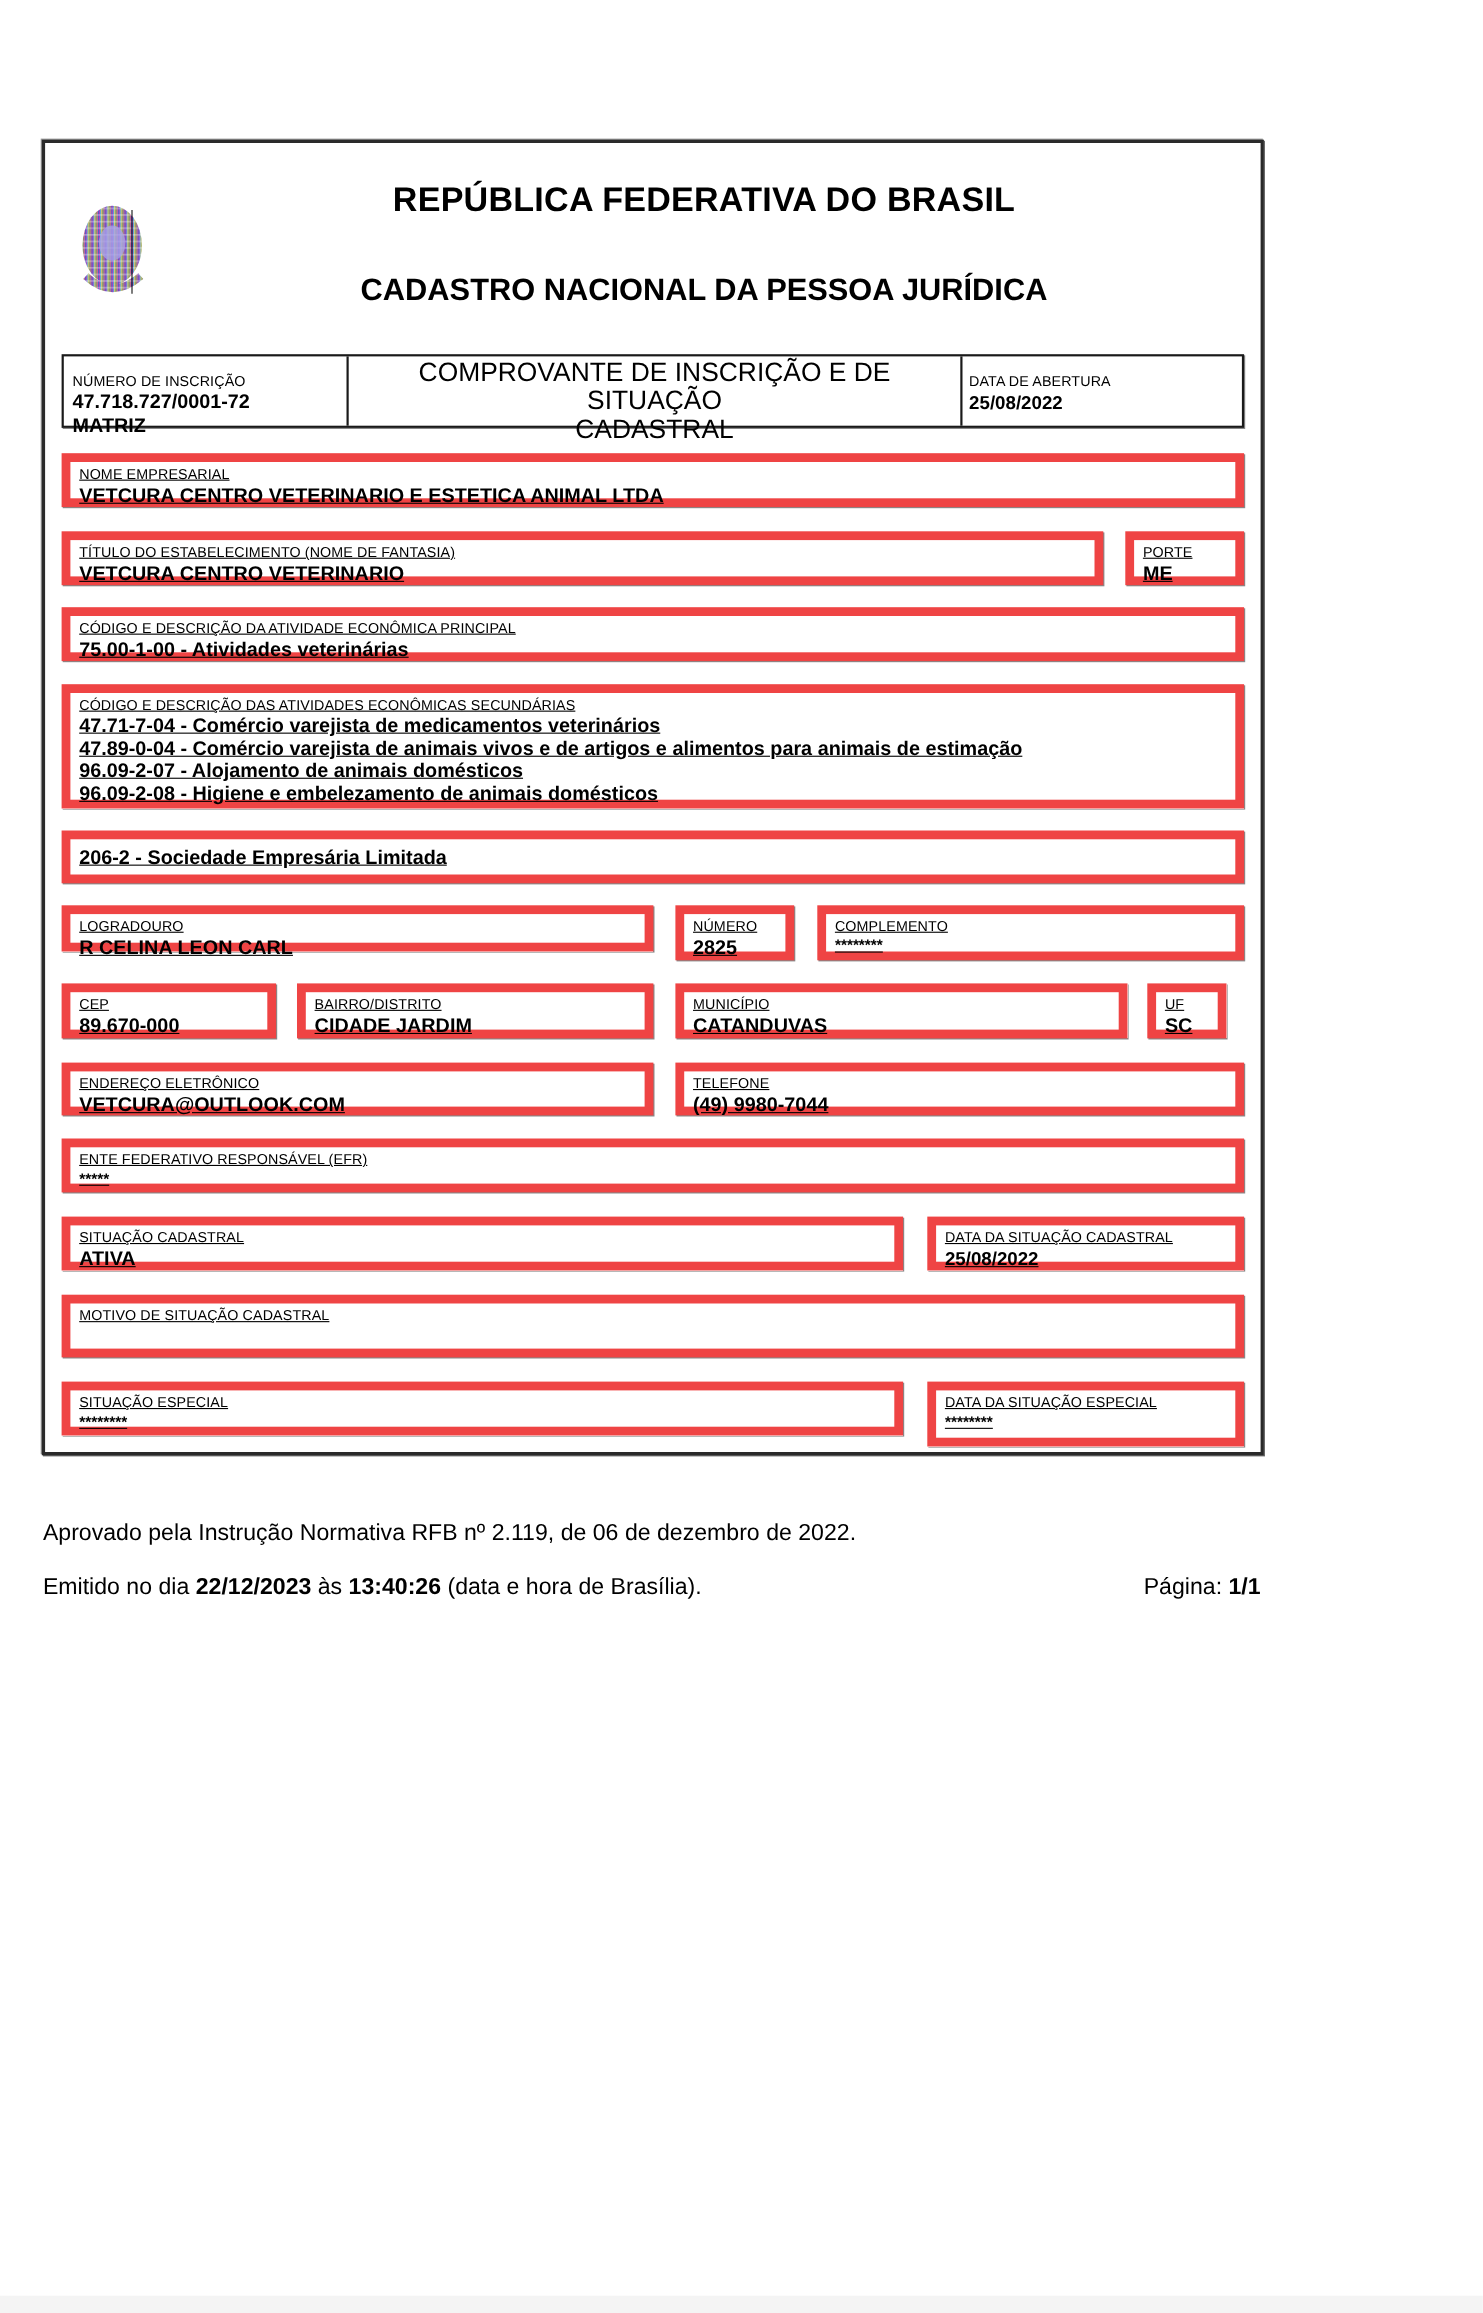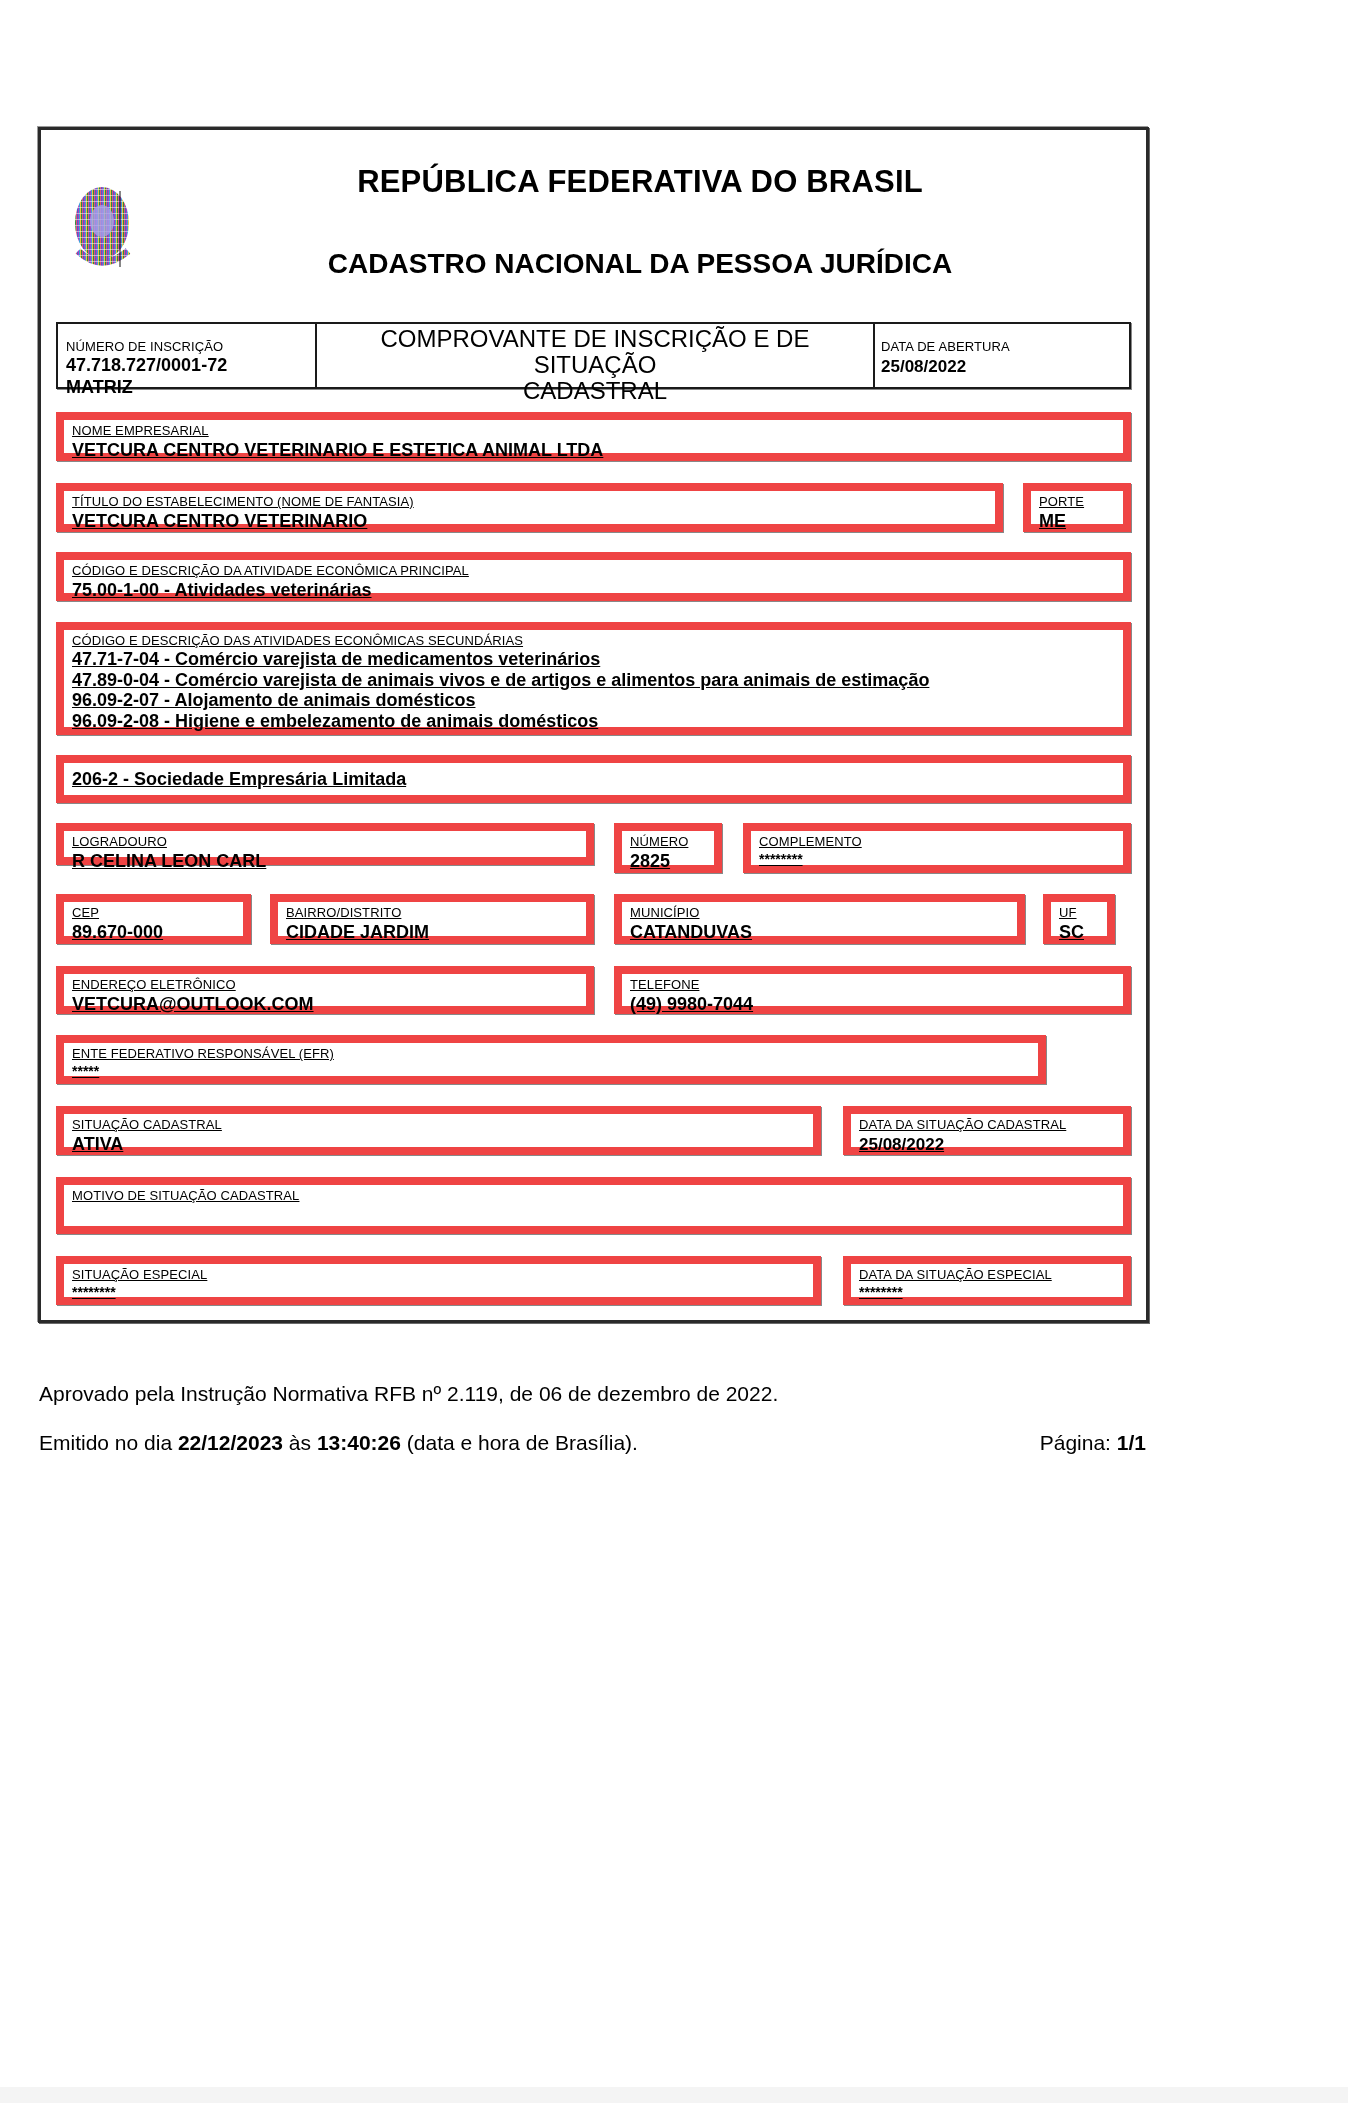--- a/index.html
+++ b/index.html
@@ -149,21 +149,21 @@
 
 <div class="box" style="left:56px;top:966px;width:538px;height:48px">
   <div class="lbl">ENDEREÇO ELETRÔNICO</div>
   <div class="val">VETCURA@OUTLOOK.COM</div>
 </div>
 <div class="box" style="left:614px;top:966px;width:517px;height:48px">
   <div class="lbl">TELEFONE</div>
   <div class="val">(49) 9980-7044</div>
 </div>
 
-<div class="box" style="left:56px;top:1035px;width:990px;height:49px">
+<div class="box" style="left:56px;top:1035px;width:1075px;height:49px">
   <div class="lbl">ENTE FEDERATIVO RESPONSÁVEL (EFR)</div>
   <div class="val small">*****</div>
 </div>
 
 <div class="box" style="left:56px;top:1106px;width:765px;height:49px">
   <div class="lbl">SITUAÇÃO CADASTRAL</div>
   <div class="val">ATIVA</div>
 </div>
 <div class="box" style="left:843px;top:1106px;width:288px;height:49px">
   <div class="lbl">DATA DA SITUAÇÃO CADASTRAL</div>
@@ -172,21 +172,21 @@
 
 <div class="box" style="left:56px;top:1177px;width:1075px;height:57px">
   <div class="lbl">MOTIVO DE SITUAÇÃO CADASTRAL</div>
   <div class="val"></div>
 </div>
 
 <div class="box" style="left:56px;top:1256px;width:765px;height:49px">
   <div class="lbl">SITUAÇÃO ESPECIAL</div>
   <div class="val small">********</div>
 </div>
-<div class="box" style="left:843px;top:1256px;width:288px;height:49px">
+<div class="box" style="left:843px;top:1256px;width:288px;height:59px">
   <div class="lbl">DATA DA SITUAÇÃO ESPECIAL</div>
   <div class="val small">********</div>
 </div>
 
 <div class="footer1">Aprovado pela Instrução Normativa RFB nº 2.119, de 06 de dezembro de 2022.</div>
 <div class="footer2">
   <span>Emitido no dia </span><b>22/12/2023</b><span> às </span><b>13:40:26</b><span> (data e hora de Brasília).</span>
   <span class="page"><span>Página: </span><b>1/1</b></span>
 </div>
 

